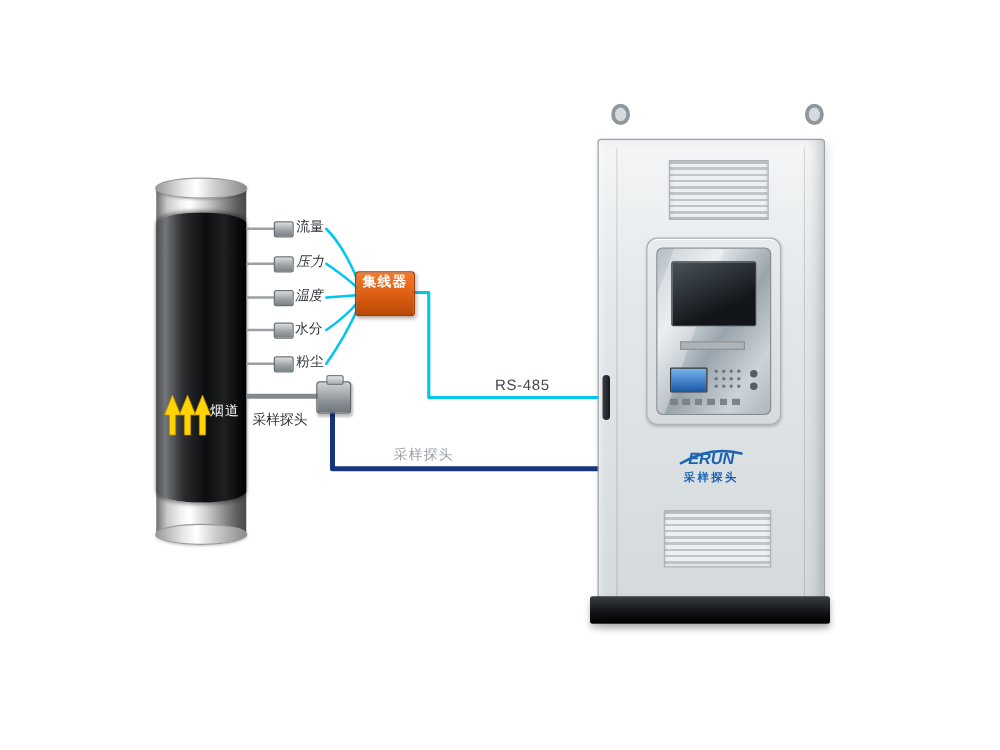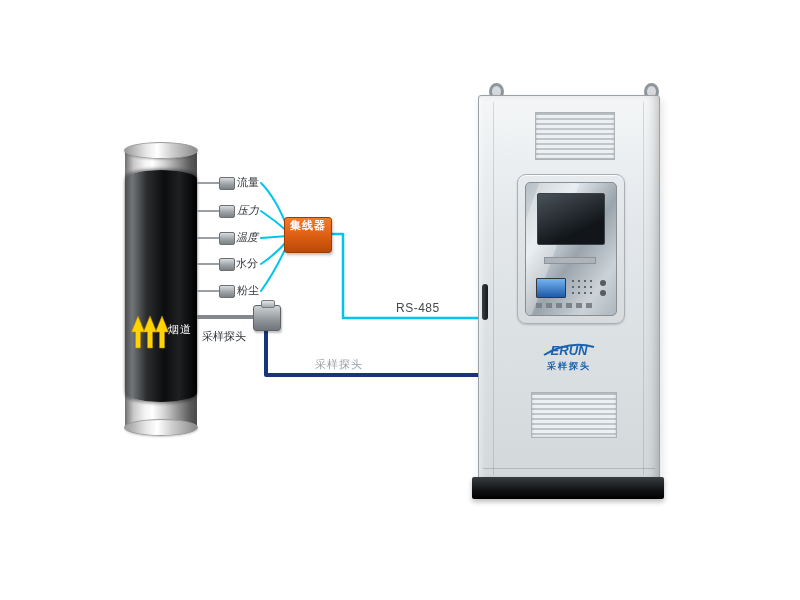--- a/index.html
+++ b/index.html
@@ -15,21 +15,21 @@
   .stack-body{background:linear-gradient(90deg,#6f6f6f 0%,#c9c9c9 12%,#f4f4f4 28%,#ffffff 38%,#d2d2d2 55%,#8e8e8e 75%,#5c5c5c 90%,#4a4a4a 100%);}
   .stack-cap{background:linear-gradient(90deg,#9a9a9a,#e8e8e8 30%,#ffffff 45%,#cfcfcf 65%,#8a8a8a);border-radius:50%;border:1px solid #9b9b9b;box-shadow:0 1px 2px rgba(0,0,0,.2);}
   .stack-wrap{background:linear-gradient(90deg,#4a4d50 0%,#737678 10%,#2b2d2f 30%,#0c0d0e 55%,#1e2022 75%,#000000 100%);border-radius:36px/9px;box-shadow:0 -2px 3px rgba(0,0,0,.35),0 2px 3px rgba(0,0,0,.35);}
 
   .sensor-tap{position:absolute;width:14px;height:11px;background:linear-gradient(180deg,#d9dcdf,#9ea3a7 55%,#7c8184);border:1px solid #6b7074;border-radius:2px;}
   .probe{background:linear-gradient(180deg,#cfd3d6,#8e9498 60%,#6f757a);border:1px solid #5f6569;border-radius:3px;box-shadow:1px 2px 2px rgba(0,0,0,.25);}
   .probe::after{content:"";position:absolute;left:7px;top:-6px;width:12px;height:6px;background:linear-gradient(180deg,#e3e6e8,#a6abaf);border:1px solid #767b7f;border-radius:2px;}
   .hub{display:flex;align-items:flex-start;justify-content:center;background:linear-gradient(180deg,#f57b2a,#d85a10 60%,#b84a08);border:1px solid #9c3d06;border-radius:3px;box-shadow:1px 2px 3px rgba(0,0,0,.25);color:#ffffff;font-size:11px;font-weight:bold;letter-spacing:1px;}
 
   
-  .cabinet{background:linear-gradient(180deg,#f4f6f7,#e3e7ea 35%,#d3d8db);border:1px solid #9aa1a7;border-radius:3px;box-shadow:inset -8px 0 12px -6px rgba(0,0,0,.25),inset 6px 0 8px -6px rgba(255,255,255,.8),2px 4px 8px rgba(0,0,0,.12);}
+  .cabinet{background:linear-gradient(180deg,#f4f6f7,#e3e7ea 35%,#d3d8db);border:1px solid #9aa1a7;border-radius:3px;box-shadow:inset -8px 0 12px -6px rgba(0,0,0,.25),inset 6px 0 8px -6px rgba(255,255,255,.8),2px 4px 8px rgba(0,0,0,.12);margin-top:16px;}
   .eyebolt{position:absolute;width:9px;height:11px;border:3px solid #8f969c;border-radius:50%;background:#d7dadd;}
   .vent{background:repeating-linear-gradient(180deg,#bfc5c9 0px,#bfc5c9 2px,#edf0f2 2px,#edf0f2 5px);border:1px solid #adb3b8;box-shadow:inset 0 0 3px rgba(0,0,0,.15);}
   .seam-v{width:1px;background:rgba(0,0,0,.12);}
   .seam-h{height:1px;background:rgba(0,0,0,.15);}
   .handle{background:linear-gradient(90deg,#3a3f44,#16191c);border-radius:3px;}
   .panel{background:linear-gradient(180deg,#e8ebed,#d7dbde);border:1px solid #aab0b5;border-radius:9px;box-shadow:inset 0 1px 0 rgba(255,255,255,.8),0 1px 2px rgba(0,0,0,.18);}
   .window{background:linear-gradient(125deg,#b6bec5 0%,#e2e8ec 28%,#9aa4ac 55%,#ccd3d8 80%,#aeb6bd 100%);border:1px solid #878e94;border-radius:5px;overflow:hidden;}
   .window::before{content:"";position:absolute;left:-22px;top:-12px;width:38px;height:170%;background:rgba(255,255,255,.30);transform:rotate(20deg);}
   .screen{background:linear-gradient(155deg,#49525a,#12161a 70%);border:1px solid #3a4147;border-radius:2px;}
   .slot{background:#aeb4b9;border:1px solid #8d9398;}

